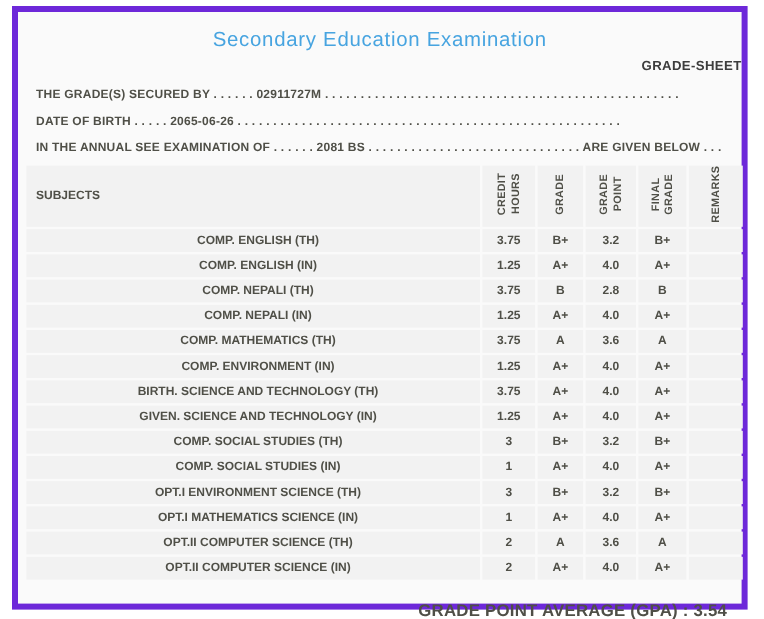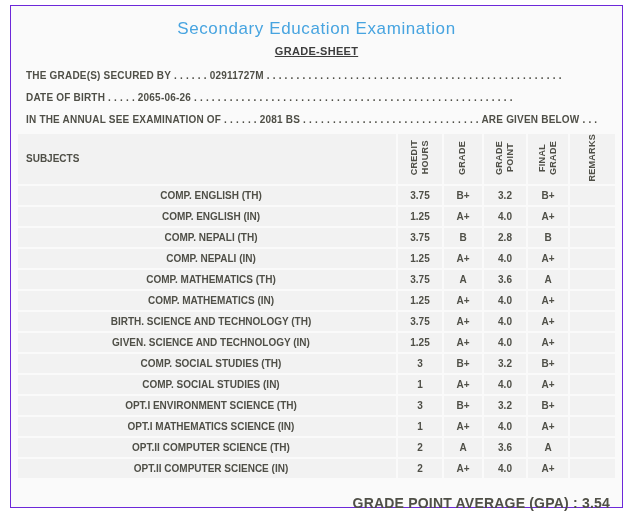--- a/index.html
+++ b/index.html
@@ -7,38 +7,37 @@
     width: 637px; height: 516px;
     background: #ffffff;
     font-family: "Liberation Sans", sans-serif;
     overflow: hidden;
   }
   .card {
     position: absolute;
     left: 10px; top: 5px;
     width: 613px; height: 503px;
     background: #fafafa;
-    border: 1px solid #6d28d9;
+    border: 5px solid #6d28d9;
   }
   .title {
     margin-top: 13px;
     text-align: center;
     font-size: 17px;
     font-weight: 400;
     letter-spacing: 0.6px;
     color: #47a4e0;
   }
   .subtitle {
     margin-top: 6px;
-    text-align: center;
+    text-align: right;
     font-size: 11px;
     font-weight: bold;
     letter-spacing: 0.3px;
     color: #3d3d3d;
-    text-decoration: underline;
   }
   .info { margin: 13px 0 0 15px; }
   .info-line {
     margin-top: 11px;
     font-size: 10px;
     font-weight: bold;
     letter-spacing: 0.2px;
     color: #4f4f47;
     white-space: nowrap;
     overflow: hidden;
@@ -150,21 +149,21 @@
         </tr>
         <tr>
           <td class="td-subject">COMP. MATHEMATICS (TH)</td>
           <td class="td-val">3.75</td>
           <td class="td-val">A</td>
           <td class="td-val">3.6</td>
           <td class="td-val">A</td>
           <td class="td-val"></td>
         </tr>
         <tr>
-          <td class="td-subject">COMP. MATHEMATICS (IN)</td>
+          <td class="td-subject">COMP. ENVIRONMENT (IN)</td>
           <td class="td-val">1.25</td>
           <td class="td-val">A+</td>
           <td class="td-val">4.0</td>
           <td class="td-val">A+</td>
           <td class="td-val"></td>
         </tr>
         <tr>
           <td class="td-subject">BIRTH. SCIENCE AND TECHNOLOGY (TH)</td>
           <td class="td-val">3.75</td>
           <td class="td-val">A+</td>

